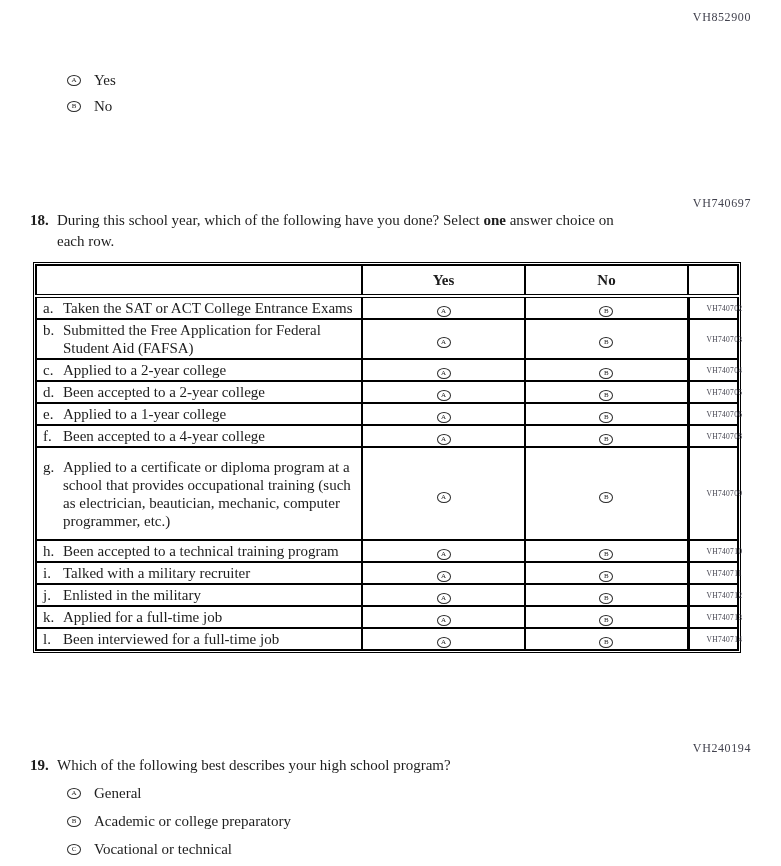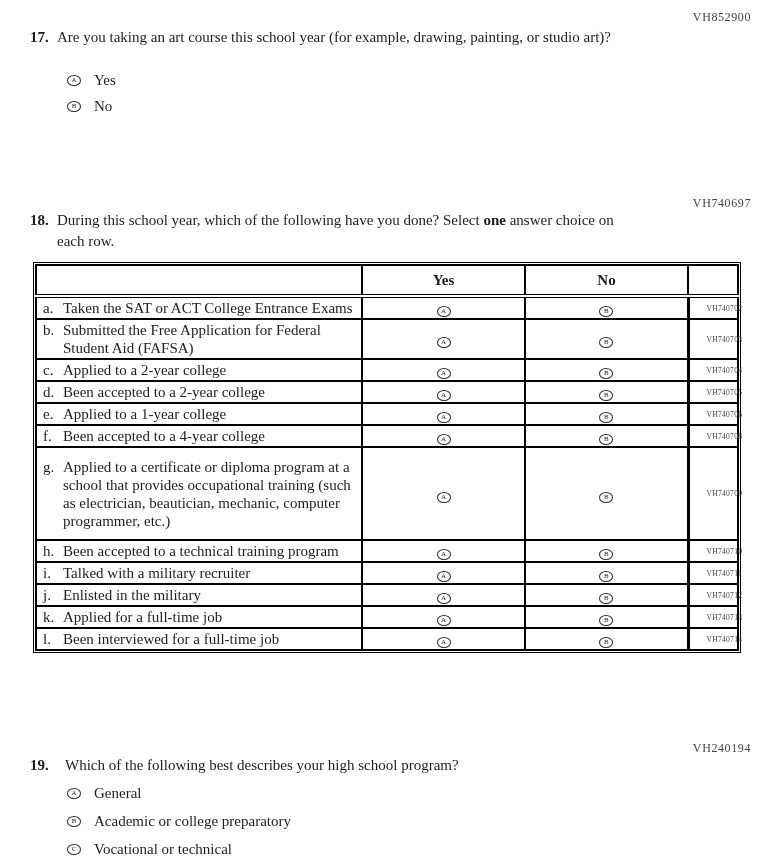--- a/index.html
+++ b/index.html
@@ -16,21 +16,21 @@
     color:#42424e; font-family:"Liberation Serif", serif;
   }
   #code17 { top:10px; }
   #code18 { top:196px;margin-left:26px; }
   #code19 { top:741px; }
 
   
   .question { position:absolute; left:30px; display:flex; }
   #q17 { top:27px; }
   #q18 { top:210px; }
-  #q19 { top:755px;gap:8px; }
+  #q19 { top:755px; }
   .qnum { font-weight:bold; width:27px; flex-shrink:0; font-size:15px; line-height:21px; }
   .qtext { width:586px; font-size:15px; line-height:21px; }
   .qbold { font-weight:bold; }
 
   
   .options { position:absolute; left:67px; }
   #opts17 { top:74px; }
   #opts19 { top:787px; }
   .option { display:flex; align-items:center; height:13px; margin-bottom:13px; }
   #opts19 .option { margin-bottom:15px; }
@@ -69,24 +69,20 @@
     color:#42424e; padding-left:17px; vertical-align:middle;
   }
   td.rg { height:89px; }
 </style>
 </head>
 <body>
 
 <div class="page">
 
   <div class="vh-code" id="code17">VH852900</div>
-  <div class="question" id="q17">
-    <span class="qnum">17.</span>
-    <span class="qtext">Are you taking an art course this school year (for example, drawing, painting, or studio art)?</span>
-  </div>
   <div class="options" id="opts17">
     <div class="option">
       <span class="bubble">A</span>
       <span class="opt-label">Yes</span>
     </div>
     <div class="option">
       <span class="bubble">B</span>
       <span class="opt-label">No</span>
     </div>
   </div>

